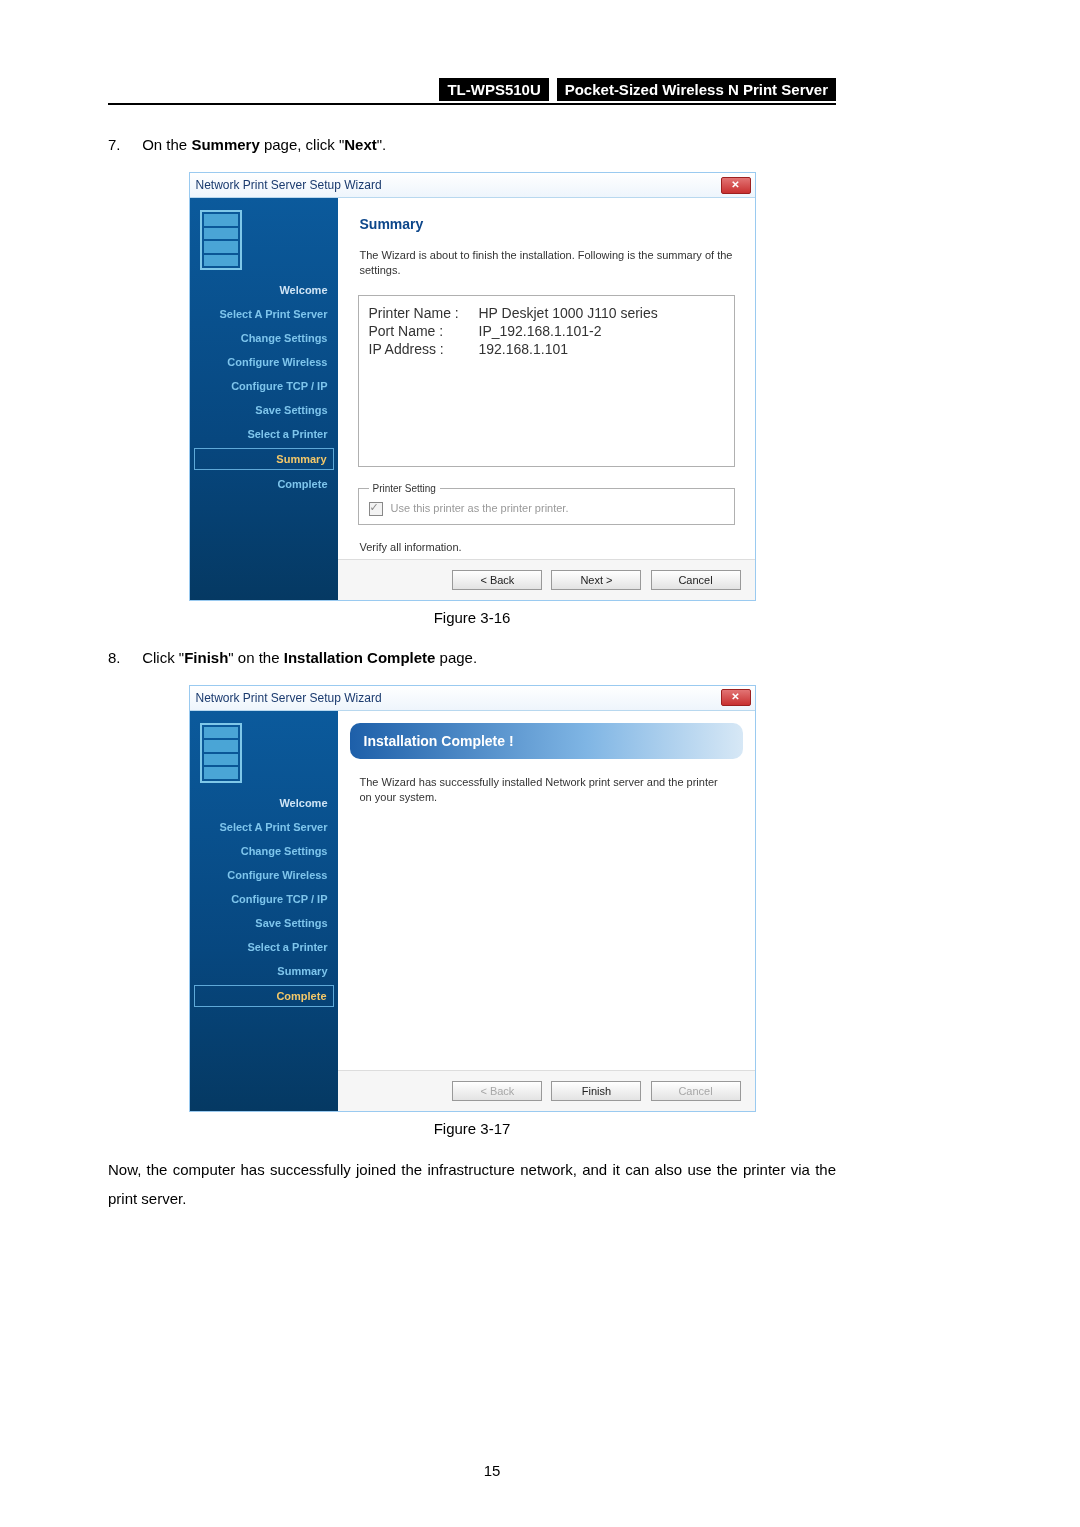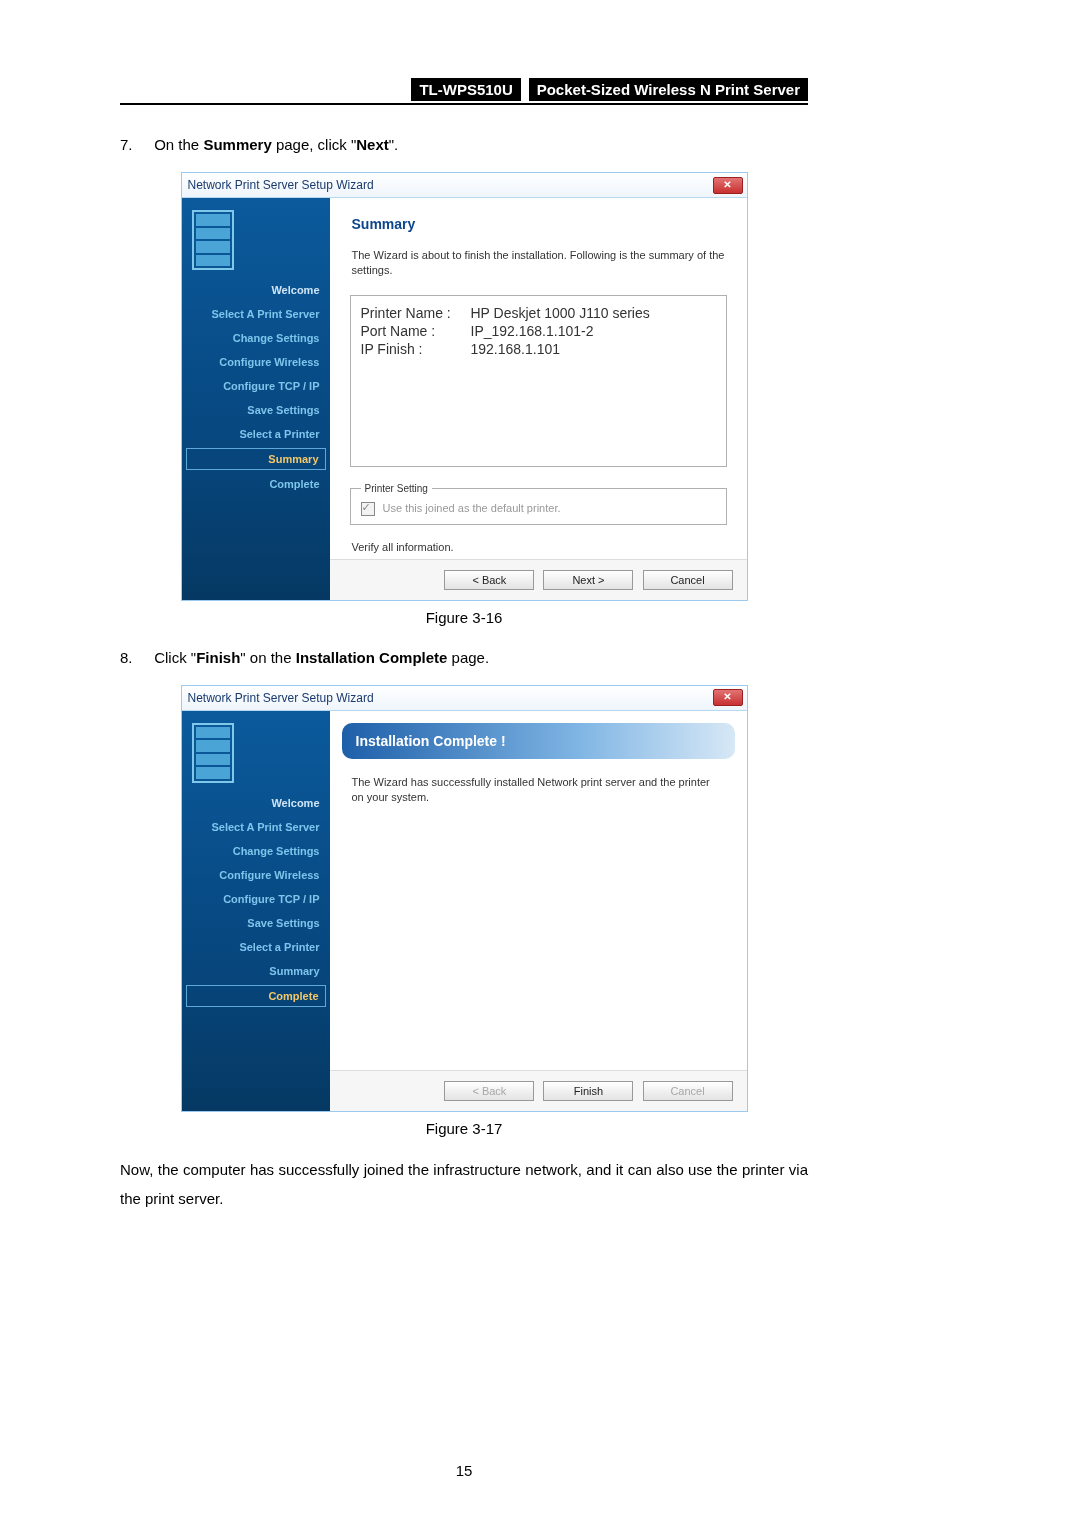--- a/index.html
+++ b/index.html
@@ -5,23 +5,24 @@
   body {
     margin: 0;
     background: #fff;
     font-family: Arial, Helvetica, sans-serif;
     font-size: 14px;
     color: #000;
   }
   .page {
     width: 928px;
     height: 1527px;
-    padding: 78px 120px 40px 120px;
+    padding: 78px 120px 40px 80px;
     box-sizing: border-box;
     position: relative;
+    margin-left: 28px;
   }
   .hdr {
     border-bottom: 2px solid #000;
     padding-bottom: 2px;
     margin-bottom: 26px;
     text-align: right;
   }
   .hdr-model {
     display: inline-block;
     background: #000;
@@ -273,29 +274,29 @@
         <fieldset class="noleg">
           <div class="kv-row">
             <span class="k">Printer Name :</span>
             <span>HP Deskjet 1000 J110 series</span>
           </div>
           <div class="kv-row">
             <span class="k">Port Name :</span>
             <span>IP_192.168.1.101-2</span>
           </div>
           <div class="kv-row">
-            <span class="k">IP Finish :</span>
+            <span class="k">IP Address :</span>
             <span>192.168.1.101</span>
           </div>
           <div style="height:100px"></div>
         </fieldset>
         <fieldset class="printer-setting">
           <legend>Printer Setting</legend>
           <span class="chk"></span>
-          <span style="color:#999">Use this joined as the default printer.</span>
+          <span style="color:#999">Use this printer as the printer printer.</span>
         </fieldset>
         <div class="verify">Verify all information.</div>
         <div class="wizard-footer">
           <span class="wbtn">&lt; Back</span>
           <span class="wbtn">Next &gt;</span>
           <span class="wbtn">Cancel</span>
         </div>
       </div>
     </div>
   </div>

